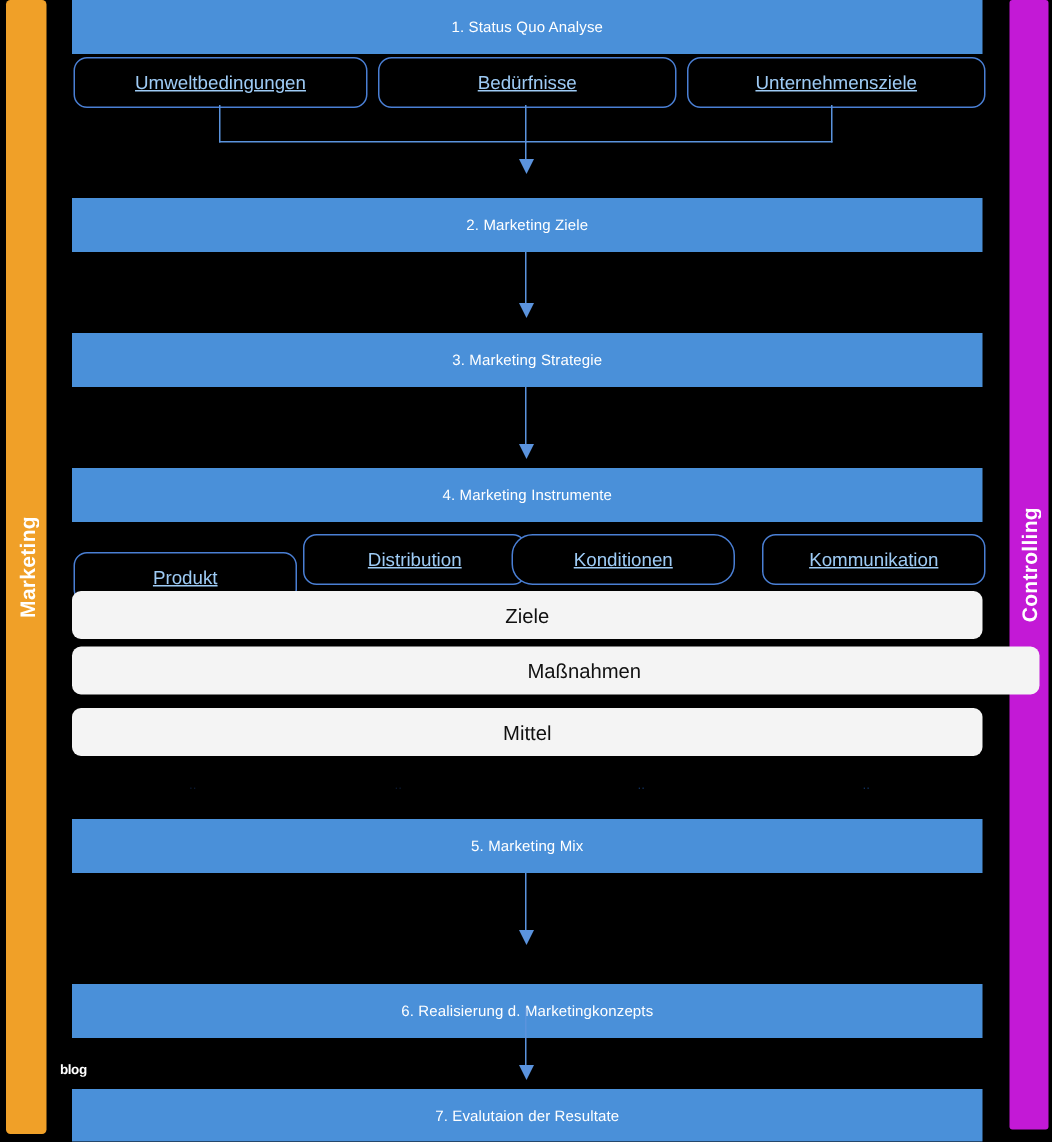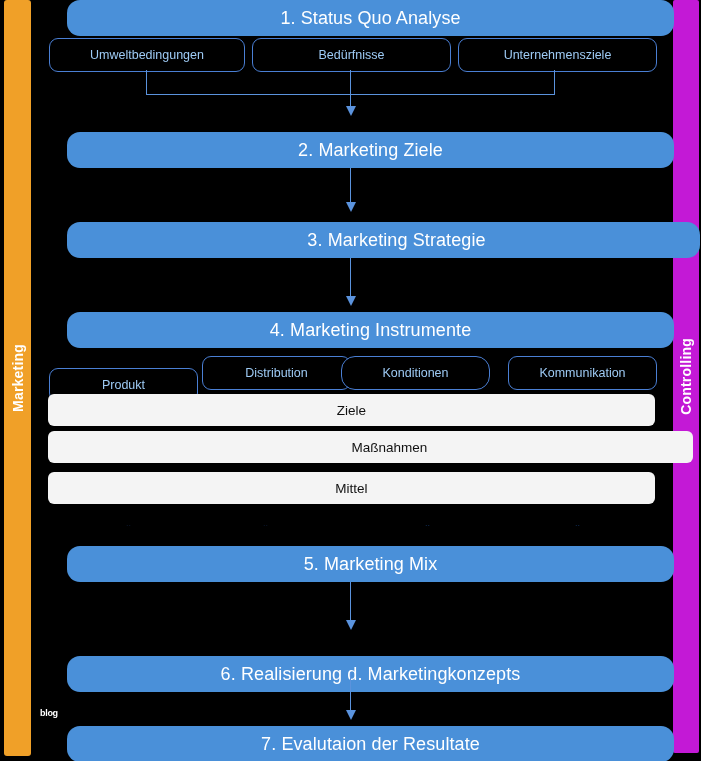--- a/index.html
+++ b/index.html
@@ -17,33 +17,32 @@
     font-size:14px;font-weight:bold;color:#ffffff;letter-spacing:.2px;
     white-space:nowrap;
   }
   #rail-left{left:4px;top:0px;width:27px;height:756px;background:#f0a028;border-radius:3px;}
   #rail-right{left:673px;top:0px;width:26px;height:753px;background:#c319d6;border-radius:2px;}
   #rail-right span{color:#ffffff;}
 
   
   .bar{
     position:absolute;left:48px;width:607px;height:36px;
-    background:#4a90d9;border-radius:13px;
+    background:#4a90d9;border-radius:0;
     display:flex;align-items:center;justify-content:center;
-    color:#ffffff;font-size:18px;font-weight:normal;
+    color:#ffffff;font-size:10px;font-weight:normal;
     letter-spacing:.1px;
-    margin-left:19px;
   }
 
   
   .sub{
     position:absolute;height:32px;background:#000000;
     border:1.4px solid #4a7fd4;border-radius:9px;
     display:flex;align-items:center;justify-content:center;
-    color:#9ecbf5;font-size:12.5px;white-space:nowrap;
+    color:#9ecbf5;font-size:12.5px;white-space:nowrap;text-decoration:underline;
   }
 
   
   .whiterow{
     position:absolute;left:48px;width:607px;height:32px;
     background:#f4f4f4;border-radius:6px;
     display:flex;align-items:center;justify-content:center;
     color:#111111;font-size:13.5px;
   }
 
@@ -84,21 +83,21 @@
   <div class="vline" style="left:554px;top:70px;height:25px;"></div>
   <div class="hline" style="left:146px;top:94px;width:409px;"></div>
   <div class="vline" style="left:350px;top:94px;height:14px;"></div>
   <div class="arrowhead" style="left:346px;top:106px;"></div>
 
   <div class="bar" style="top:132px;">2. Marketing Ziele</div>
 
   <div class="vline" style="left:350px;top:168px;height:37px;"></div>
   <div class="arrowhead" style="left:346px;top:202px;"></div>
 
-  <div class="bar" style="top:222px;padding-left:26px;">3. Marketing Strategie</div>
+  <div class="bar" style="top:222px;">3. Marketing Strategie</div>
 
   <div class="vline" style="left:350px;top:258px;height:42px;"></div>
   <div class="arrowhead" style="left:346px;top:296px;"></div>
 
   <div class="bar" style="top:312px;">4. Marketing Instrumente</div>
 
   <div class="sub" style="left:49px;top:356px;width:147px;margin-top:12px;">Produkt</div>
   <div class="sub" style="left:202px;top:356px;width:147px;">Distribution</div>
   <div class="sub" style="left:341px;top:356px;width:147px;border-radius:14px;">Konditionen</div>
   <div class="sub" style="left:508px;top:356px;width:147px;">Kommunikation</div>

